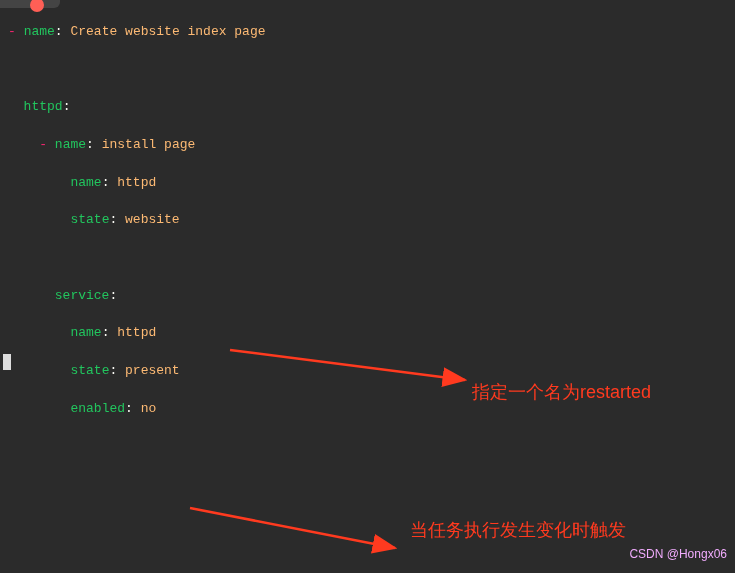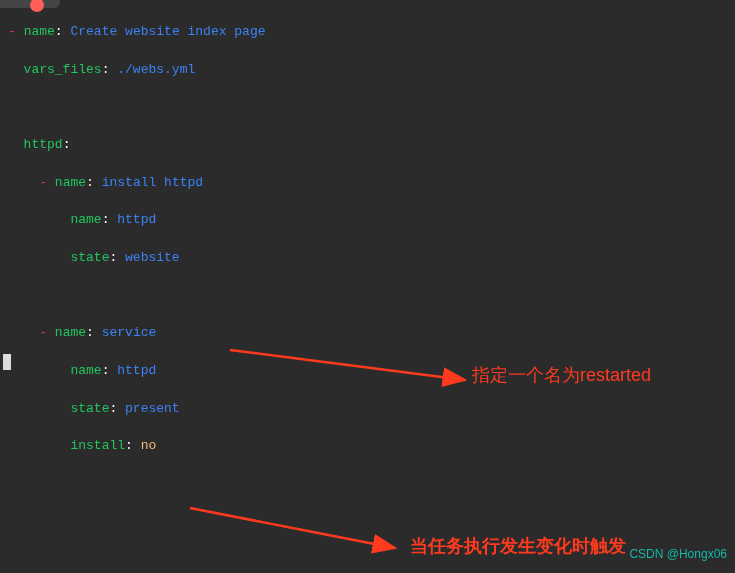--- a/index.html
+++ b/index.html
@@ -16,21 +16,21 @@
   }
   .editor {
     padding: 4px 8px;
     white-space: pre;
     position: relative;
   }
   .line { display: block; min-height: 1.45em; }
   .k  { color: #22c55e; }    
   .p  { color: #f8f8f2; }    
   .n  { color: #fdba74; }    
-  .w  { color: #3b82f6; }    
+  .w  { color: #fdba74; }    
   .dash { color: #f92672; }
   .cursor {
     position: absolute;
     top: 354px;
     left: 3px;
     width: 8px;
     height: 16px;
     background: #ddd;
   }
   .annot {
@@ -40,21 +40,21 @@
     font-size: 18px;
     line-height: 1.35;
     font-weight: 400;
   }
   .arrow { position: absolute; pointer-events: none; }
   .watermark {
     position: absolute;
     right: 8px;
     bottom: 10px;
     font-size: 12px;
-    color: #14b8a6;
+    color: #f0abfc;
     font-family: sans-serif;
   }
   .topbar {
     position: absolute;
     top: 0; left: 0;
     width: 60px; height: 8px;
     background: #444;
     border-radius: 0 0 6px 0;
   }
   .topdot {
@@ -66,31 +66,30 @@
   }
 </style>
 </head>
 <body>
 
 <div class="topbar"></div>
 <div class="topdot"></div>
 
 <div class="editor">
 <span class="line"><span class="dash">-</span> <span class="k">name</span><span class="p">:</span> <span class="w">Create website index page</span></span>
-<span class="line">  <span class="k">vars_files</span><span class="p">:</span> <span class="w">./webs.yml</span></span>
 <span class="line"> </span>
 <span class="line">  <span class="k">httpd</span><span class="p">:</span></span>
-<span class="line">    <span class="dash">-</span> <span class="k">name</span><span class="p">:</span> <span class="w">install httpd</span></span>
+<span class="line">    <span class="dash">-</span> <span class="k">name</span><span class="p">:</span> <span class="w">install page</span></span>
 <span class="line">        <span class="k">name</span><span class="p">:</span> <span class="w">httpd</span></span>
 <span class="line">        <span class="k">state</span><span class="p">:</span> <span class="w">website</span></span>
 <span class="line"> </span>
-<span class="line">    <span class="dash">-</span> <span class="k">name</span><span class="p">:</span> <span class="w">service</span></span>
+<span class="line">      <span class="k">service</span><span class="p">:</span></span>
 <span class="line">        <span class="k">name</span><span class="p">:</span> <span class="w">httpd</span></span>
 <span class="line">        <span class="k">state</span><span class="p">:</span> <span class="w">present</span></span>
-<span class="line">        <span class="k">install</span><span class="p">:</span> <span class="n">no</span></span>
+<span class="line">        <span class="k">enabled</span><span class="p">:</span> <span class="n">no</span></span>
 
 
 
 
 
 
 
 
 
 
@@ -112,30 +111,30 @@
 
 <svg class="arrow" style="left:225px;top:340px;width:250px;height:50px;">
   <defs>
       <marker id="ah1" markerWidth="10" markerHeight="8" refX="9" refY="4" orient="auto">
         <path d="M0,0 L10,4 L0,8 Z" fill="#ff3a1f"></path>
       </marker>
     </defs>
   <line x1="5" y1="10" x2="240" y2="40" stroke="#ff3a1f" stroke-width="2.5" marker-end="url(#ah1)"></line>
 </svg>
 
-<div class="annot" style="left:472px;top:363px;">
+<div class="annot" style="left:472px;top:380px;">
   <div>指定一个名为restarted</div>
 </div>
 
 <svg class="arrow" style="left:185px;top:500px;width:220px;height:60px;">
   <defs>
       <marker id="ah2" markerWidth="10" markerHeight="8" refX="9" refY="4" orient="auto">
         <path d="M0,0 L10,4 L0,8 Z" fill="#ff3a1f"></path>
       </marker>
     </defs>
   <line x1="5" y1="8" x2="210" y2="48" stroke="#ff3a1f" stroke-width="2.5" marker-end="url(#ah2)"></line>
 </svg>
 
-<div class="annot" style="left:410px;top:534px;font-weight:bold;">
+<div class="annot" style="left:410px;top:518px;">
   <span>当任务执行发生变化时触发</span>
 </div>
 
 <div class="watermark">CSDN @Hongx06</div>
 
 </body></html>

